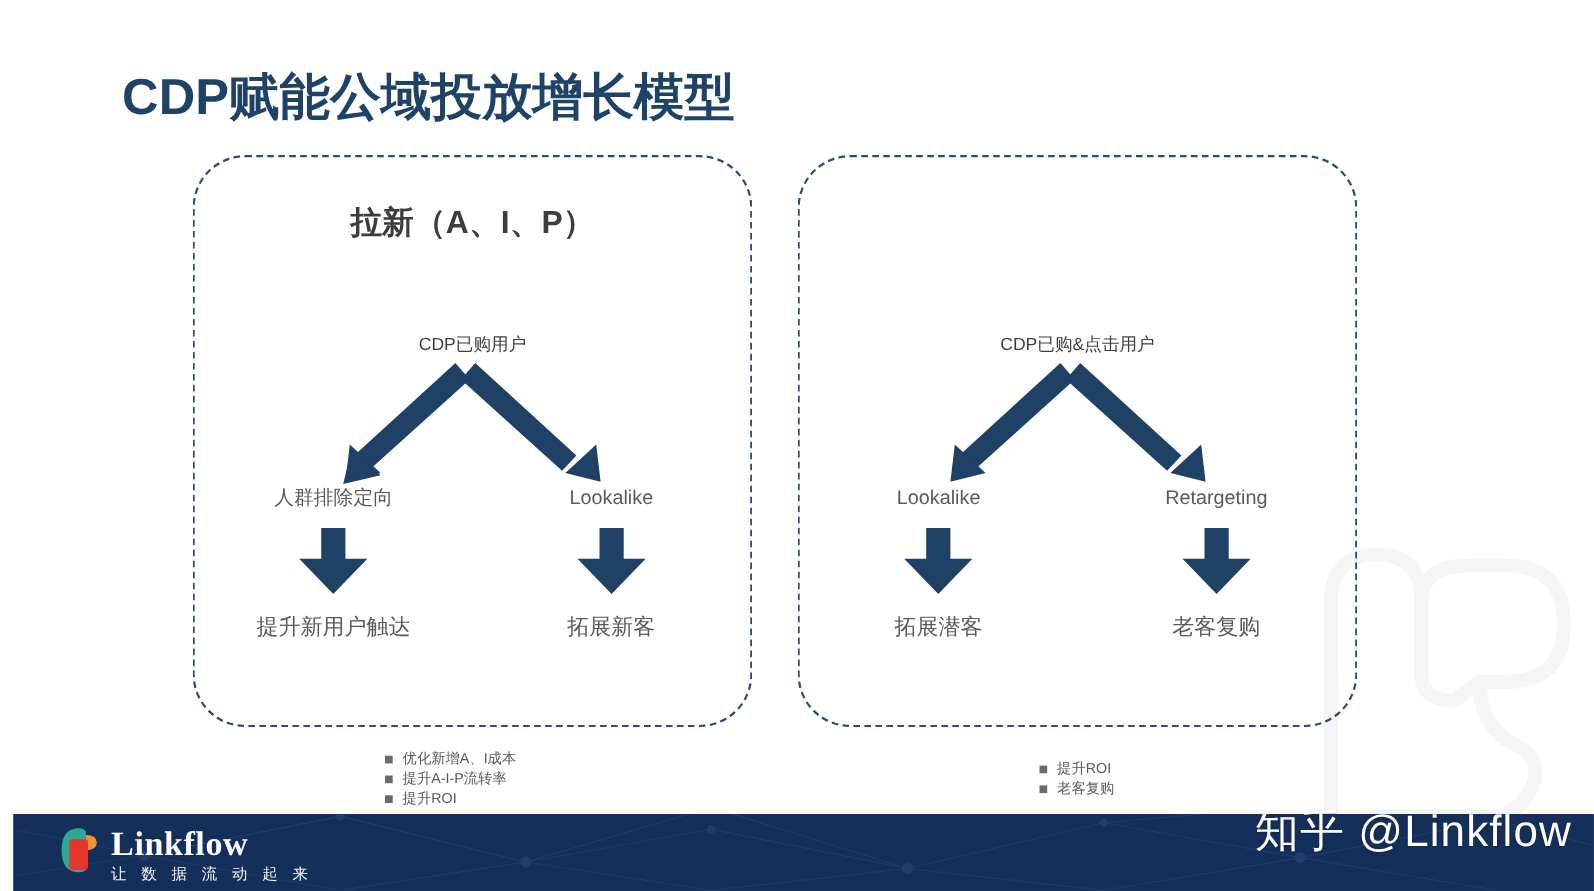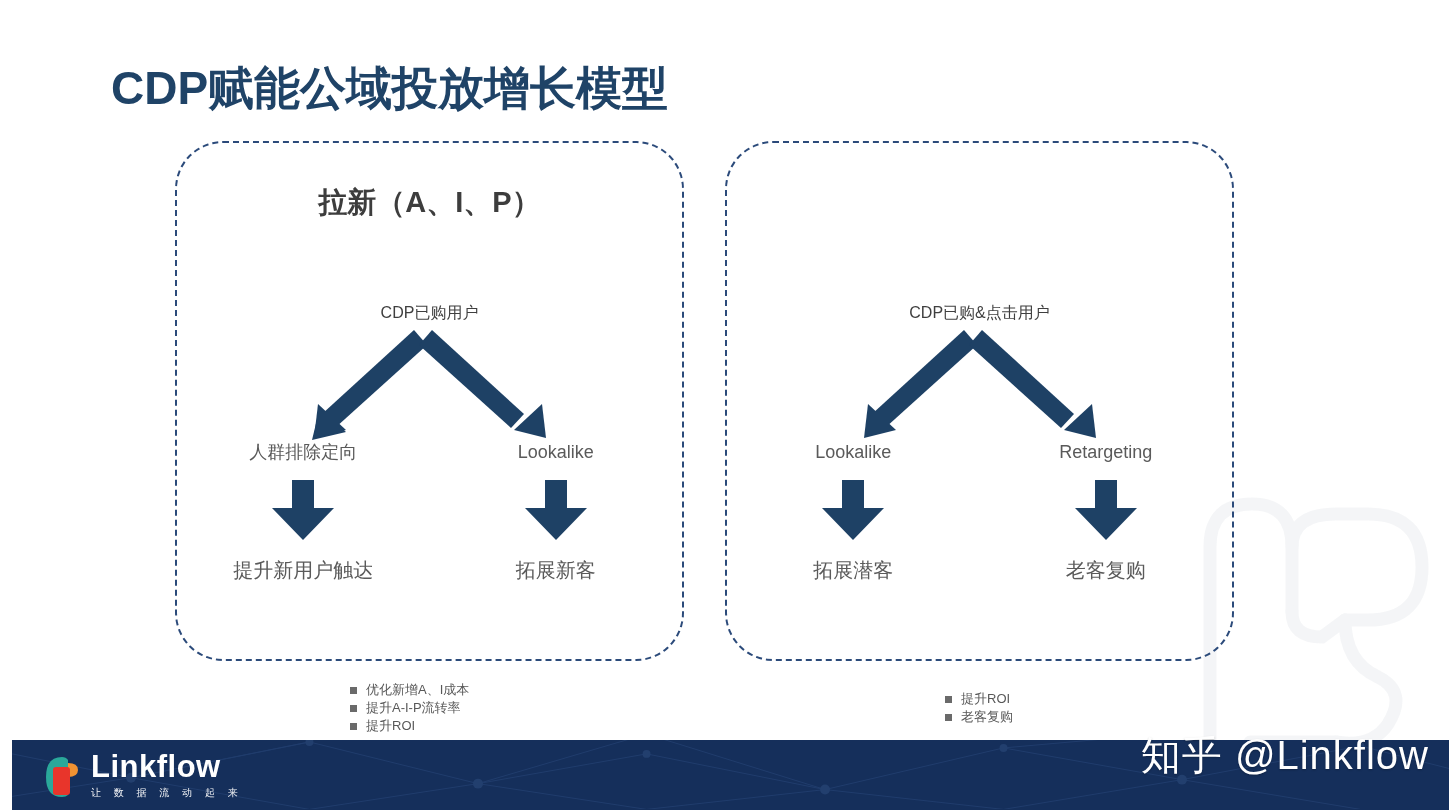--- a/index.html
+++ b/index.html
@@ -95,31 +95,31 @@
   }
 
   
   .footer{
     position:absolute;left:0;right:0;bottom:0;height:70px;
     background:#152f5b;
     overflow:hidden;
   }
   .footer-net{position:absolute;inset:0;opacity:.5;}
   .logo-wrap{
-    position:absolute;left:30px;top:11px;
-    display:flex;align-items:flex-end;
+    position:absolute;left:40px;top:11px;
+    display:flex;align-items:flex-start;font-family:Liberation Serif, serif;
   }
   .logo-mark{width:40px;height:45px;flex:0 0 auto;}
   .logo-text{margin-left:9px;display:flex;flex-direction:column;}
   .logo-word{
     font-size:31px;font-weight:bold;color:#ffffff;
     line-height:1;letter-spacing:.5px;
   }
   .logo-tag{
-    font-size:10px;color:#ffffff;letter-spacing:5px;
+    font-size:14px;color:#ffffff;letter-spacing:5px;
     margin-top:4px;opacity:.95;
   }
   .watermark{
     position:absolute;right:20px;top:728px;
     font-size:40px;color:#ffffff;
     white-space:nowrap;
     text-shadow:0 1px 2px rgba(0,0,0,.25);
     letter-spacing:1px;
   }
 </style>

